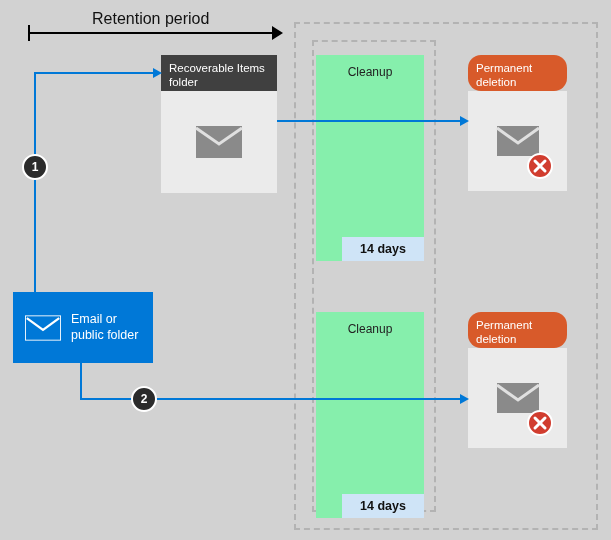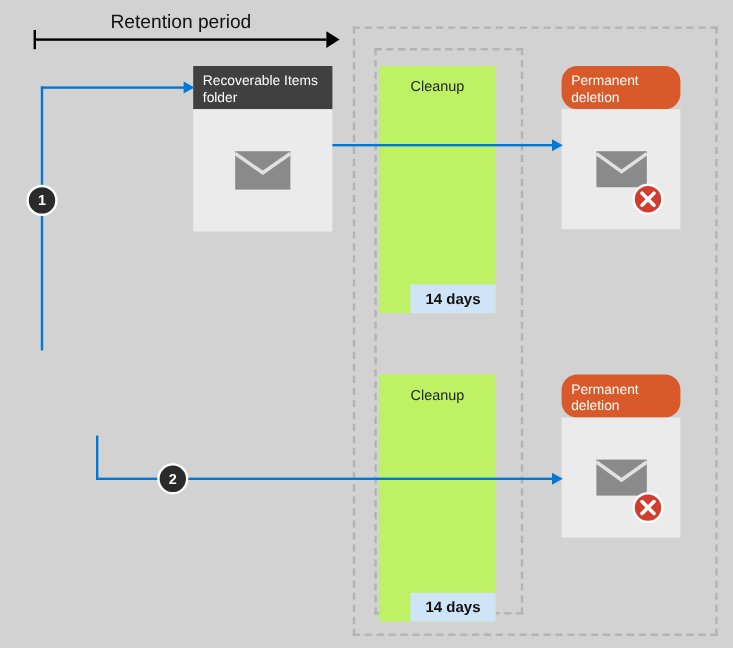--- a/index.html
+++ b/index.html
@@ -85,22 +85,22 @@
     height: 36px;
   }
   .recov-body {
     background: #ebebeb;
     height: 102px;
     display: flex; align-items: center; justify-content: center;
   }
   
   .cleanup {
     position: absolute;
-    width: 97px;
-    background: #bef264;
+    width: 108px;
+    background: #86efac;
   }
   .cleanup-label {
     font-size: 12px;
     text-align: center;
     color: #222;
     padding: 10px 4px 0 4px;
   }
   .cleanup-body { height: 158px; }
   .cleanup-foot {
     height: 24px;
@@ -216,20 +216,28 @@
   <div class="recov">
     <div class="recov-header">Recoverable Items folder</div>
     <div class="recov-body">
       <svg width="48" height="34" viewBox="0 0 48 34">
         <rect x="1" y="1" width="46" height="32" fill="#8a8a8a"></rect>
         <polyline points="1,3 24,19 47,3" fill="none" stroke="#e0e0e0" stroke-width="3"></polyline>
       </svg>
     </div>
   </div>
 
+  <div class="source-box">
+    <svg class="env-icon" viewBox="0 0 40 28">
+      <rect x="0" y="0" width="40" height="28" fill="#fff"></rect>
+      <rect x="1" y="1" width="38" height="26" fill="#0078d7"></rect>
+      <polyline points="2,3 20,16 38,3" fill="none" stroke="#fff" stroke-width="2.5"></polyline>
+    </svg>
+    <div class="src-text">Email or public folder</div>
+  </div>
 
   <div class="line v" style="left:34px; top:72px; height:220px;"></div>
   <div class="line h" style="left:34px; top:72px; width:120px;"></div>
   <div class="arrow-r" style="left:153px; top:68px;"></div>
 
   <div class="line h" style="left:277px; top:120px; width:184px;"></div>
   <div class="arrow-r" style="left:460px; top:116px;"></div>
 
   <div class="line v" style="left:80px; top:363px; height:37px;"></div>
   <div class="line h" style="left:80px; top:398px; width:381px;"></div>

